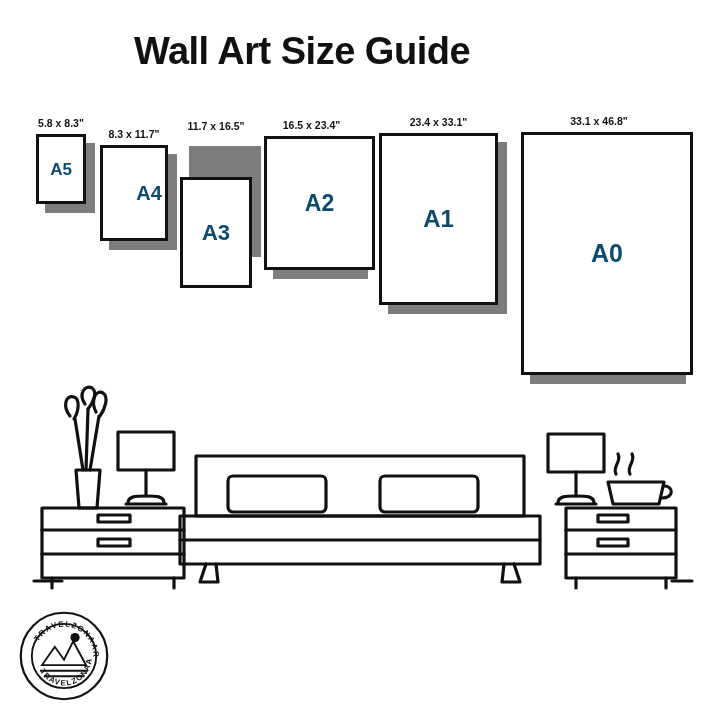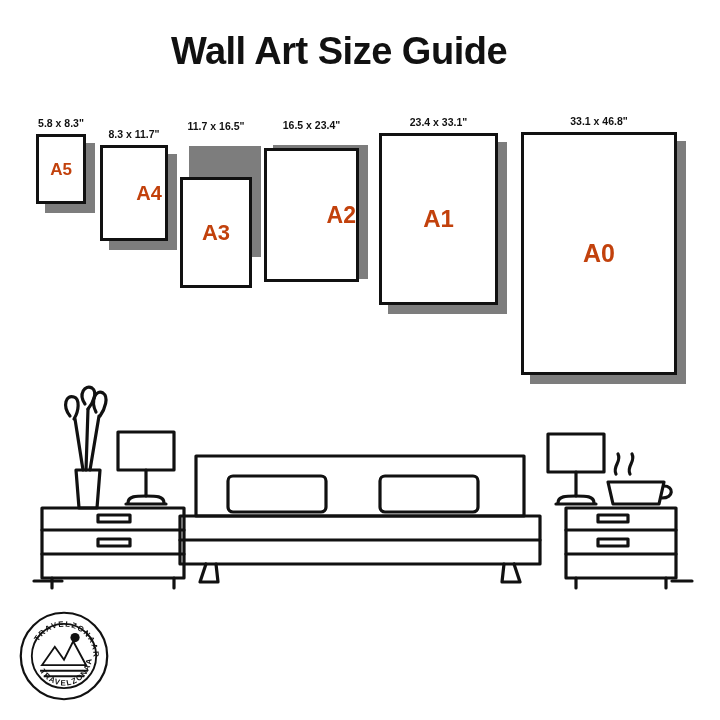--- a/index.html
+++ b/index.html
@@ -25,21 +25,20 @@
   .title {
     position: absolute;
     top: 30px;
     left: 0;
     width: 604px;
     text-align: center;
     font-size: 38px;
     font-weight: bold;
     letter-spacing: -0.5px;
     color: #111111;
-    margin-left: 37px;
   }
 
   
   #frames {
     position: absolute;
     left: 0;
     top: 0;
     width: 720px;
     height: 400px;
   }
@@ -54,21 +53,21 @@
     position: absolute;
     background: #ffffff;
     border: 3px solid #111111;
     box-sizing: border-box;
     display: flex;
     align-items: center;
     justify-content: center;
   }
   .frame-label {
     font-weight: bold;
-    color: #c2410c;
+    color: #0c4a6e;
     line-height: 1;
   }
   .frame-dim {
     position: absolute;
     font-size: 10.5px;
     font-weight: bold;
     color: #111111;
     white-space: nowrap;
     text-align: center;
   }
@@ -124,35 +123,35 @@
       </div>
       <div class="frame-group">
         <div class="frame-shadow" style="left: 189px; top: 146px; width: 72px; height: 111px; background: rgb(125, 125, 125);"></div>
         <div class="frame-box" style="left: 180px; top: 137px; width: 72px; height: 111px; margin-top: 40px;">
           <span class="frame-label" style="font-size: 22px;">A3</span>
         </div>
         <div class="frame-dim" style="left: 168px; top: 120px; width: 96px;">11.7 x 16.5"</div>
       </div>
       <div class="frame-group">
         <div class="frame-shadow" style="left: 273px; top: 145px; width: 95px; height: 134px; background: rgb(125, 125, 125);"></div>
-        <div class="frame-box" style="left: 264px; top: 148px; width: 95px; height: 134px; justify-content: flex-end;">
+        <div class="frame-box" style="left: 264px; top: 136px; width: 111px; height: 134px;">
           <span class="frame-label" style="font-size: 23px;">A2</span>
         </div>
         <div class="frame-dim" style="left: 252px; top: 119px; width: 119px;">16.5 x 23.4"</div>
       </div>
       <div class="frame-group">
         <div class="frame-shadow" style="left: 388px; top: 142px; width: 119px; height: 172px; background: rgb(125, 125, 125);"></div>
         <div class="frame-box" style="left: 379px; top: 133px; width: 119px; height: 172px;">
           <span class="frame-label" style="font-size: 24px;">A1</span>
         </div>
         <div class="frame-dim" style="left: 367px; top: 116px; width: 143px;">23.4 x 33.1"</div>
       </div>
       <div class="frame-group">
         <div class="frame-shadow" style="left: 530px; top: 141px; width: 156px; height: 243px; background: rgb(125, 125, 125);"></div>
-        <div class="frame-box" style="left: 521px; top: 132px; width: 156px; height: 243px; text-align: center;">
+        <div class="frame-box" style="left: 521px; top: 132px; width: 172px; height: 243px; text-align: center;">
           <span class="frame-label" style="font-size: 25px;">A0</span>
         </div>
         <div class="frame-dim" style="left: 509px; top: 115px; width: 180px;">33.1 x 46.8"</div>
       </div>
     </div>
 
   <svg id="scene" viewBox="0 0 720 230">
     <g fill="none" stroke="#111111" stroke-width="3.2" stroke-linejoin="round" stroke-linecap="round">
 
       <line x1="34" y1="203" x2="62" y2="203"></line>

